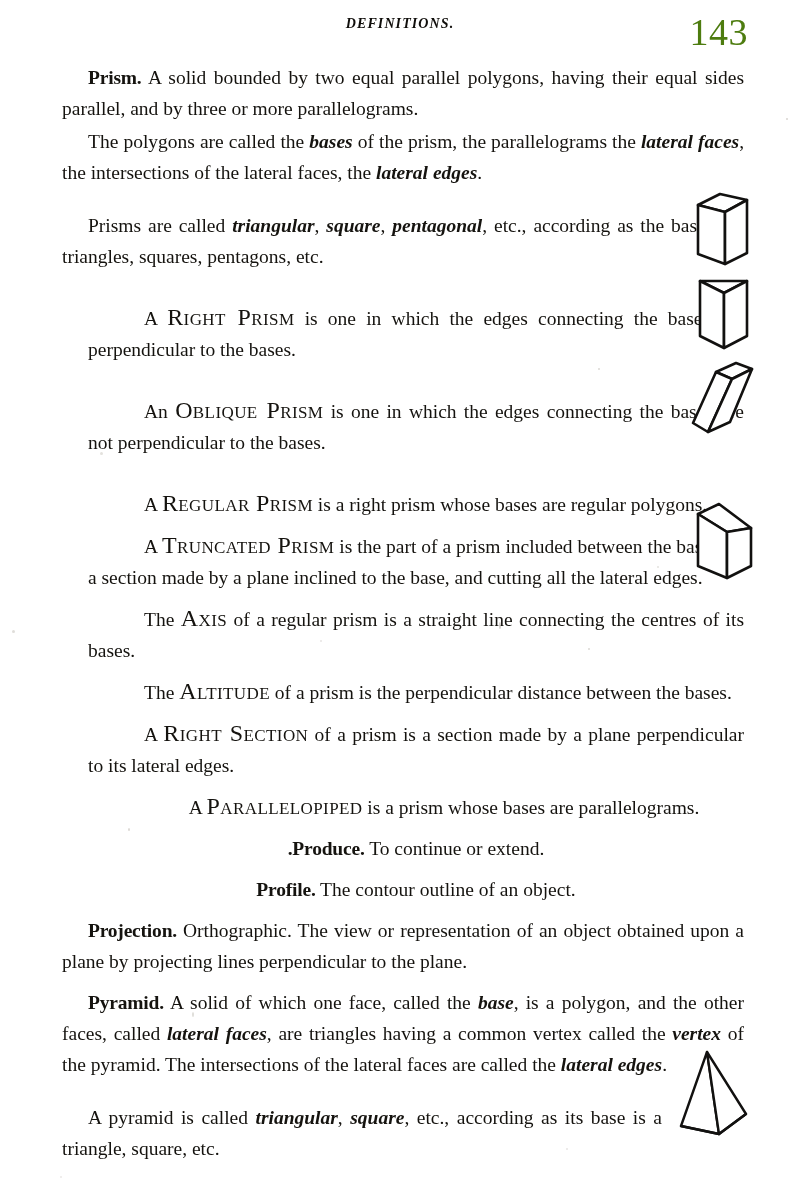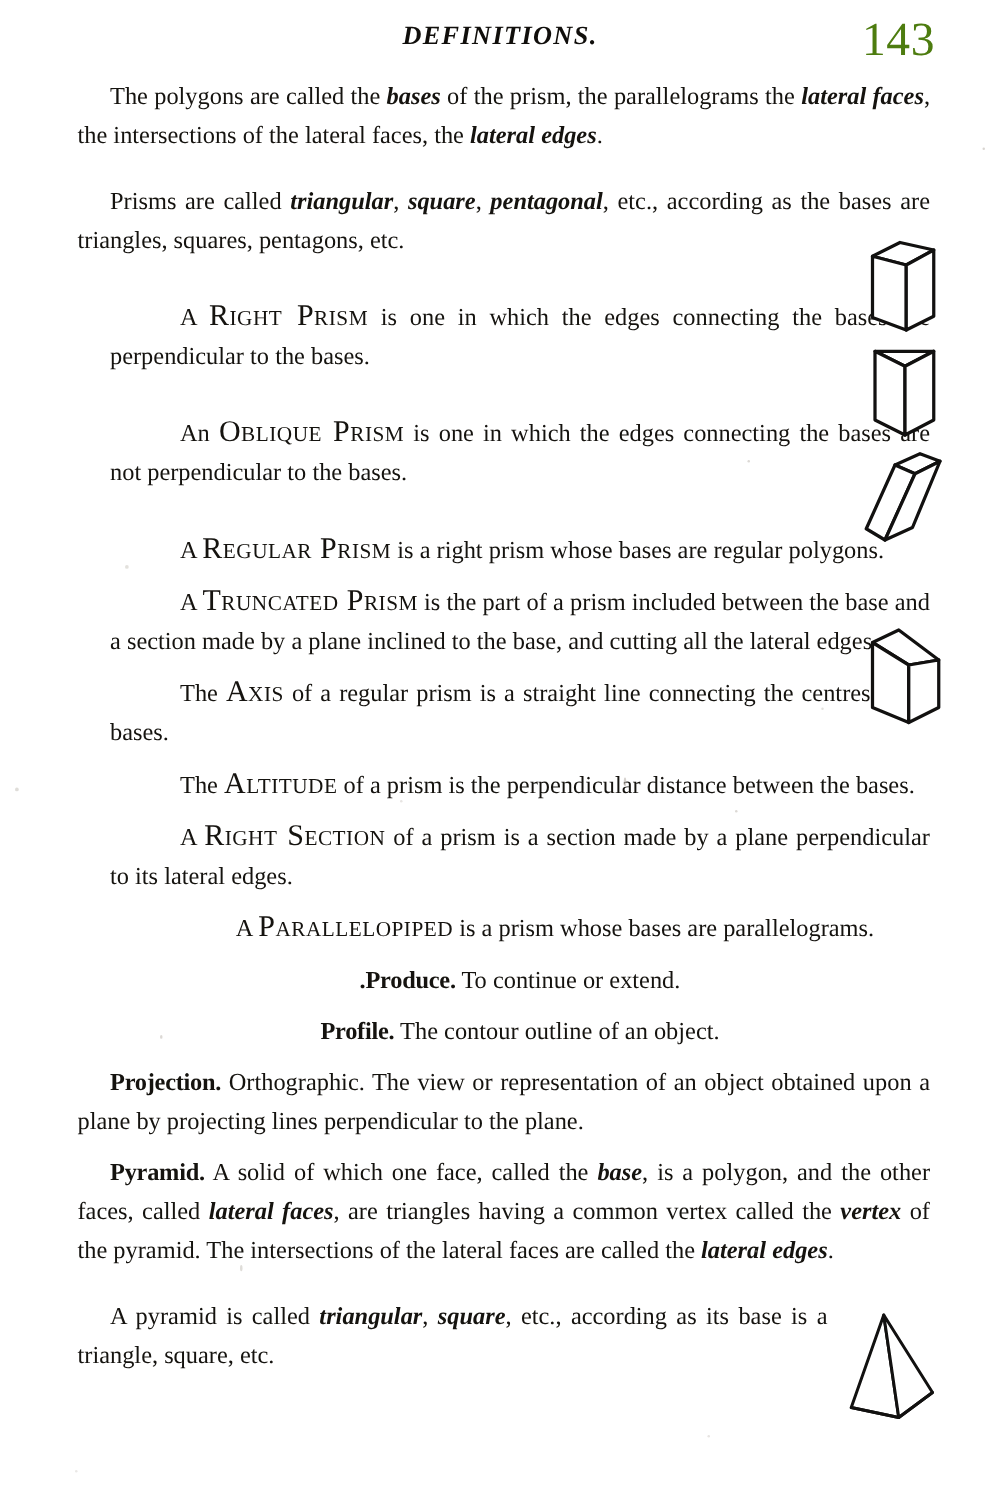--- a/index.html
+++ b/index.html
@@ -27,21 +27,21 @@
     height: 40px;
   }
   .runhead-title {
     position: absolute;
     left: 0;
     top: 0;
     width: 800px;
     text-align: center;
     font-style: italic;
     font-weight: 700;
-    font-size: 21px;
+    font-size: 14px;
     letter-spacing: 1.1px;
     color: #100e0b;
   }
   .runhead-folio {
     position: absolute;
     right: 52px;
     top: -6px;
     font-size: 38px;
     font-weight: 400;
     letter-spacing: 0.5px;
@@ -115,20 +115,21 @@
 
 <div class="page">
 
   <div class="runhead">
     <div class="runhead-title">DEFINITIONS.</div>
     <div class="runhead-folio">143</div>
   </div>
 
   <div class="column">
 
+    <p class="entry"><b class="lead">Prism.</b><span> A solid bounded by two equal parallel polygons, having their equal sides parallel, and by three or more parallelograms.</span></p>
 
     <p class="entry"><span>The polygons are called the </span><i class="term">bases</i><span> of the prism, the parallelograms the </span><i class="term">lateral faces</i><span>, the intersections of the lateral faces, the </span><i class="term">lateral edges</i><span>.</span></p>
 
     <p class="entry gap-md"><span>Prisms are called </span><i class="term">triangular</i><span>, </span><i class="term">square</i><span>, </span><i class="term">pentagonal</i><span>, etc., according as the bases are triangles, squares, pentagons, etc.</span></p>
 
     <p class="indented gap-lg"><span>A </span><span class="sc">Right Prism</span><span> is one in which the edges connecting the bases are perpendicular to the bases.</span></p>
 
     <p class="indented gap-lg"><span>An </span><span class="sc">Oblique Prism</span><span> is one in which the edges connecting the bases are not perpendicular to the bases.</span></p>
 
     <p class="indented gap-lg"><span>A </span><span class="sc">Regular Prism</span><span> is a right prism whose bases are regular polygons.</span></p>

